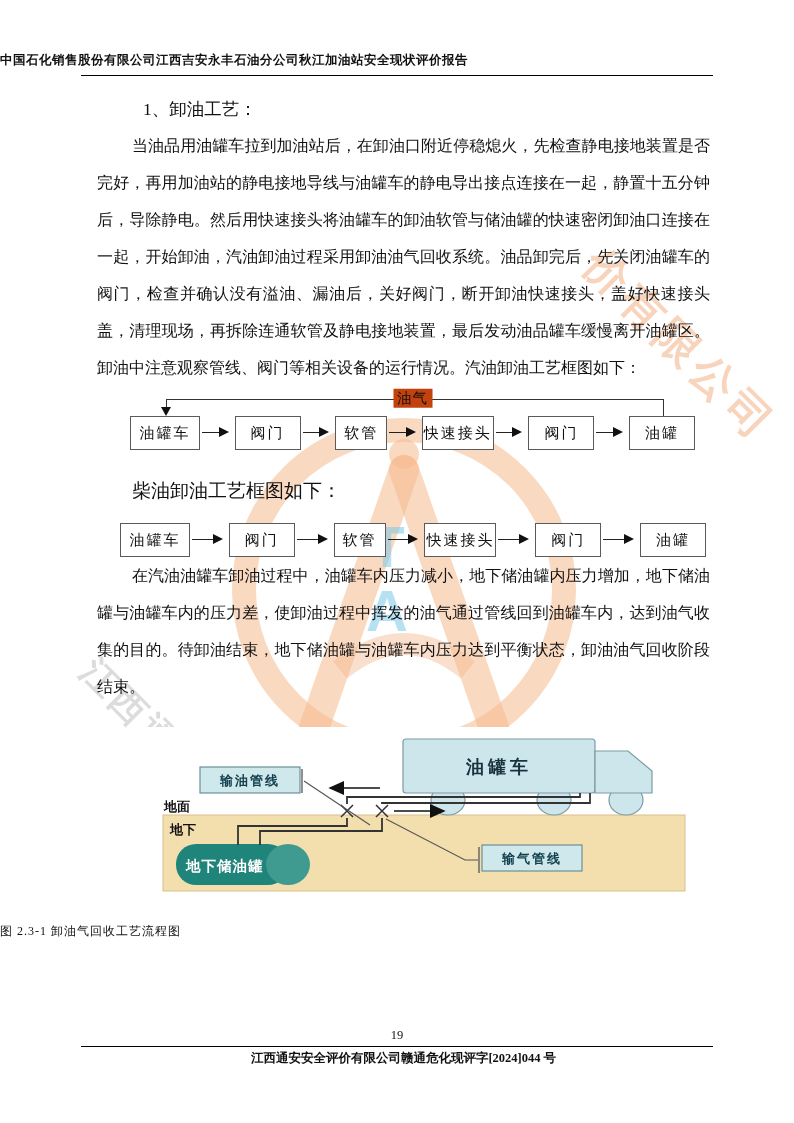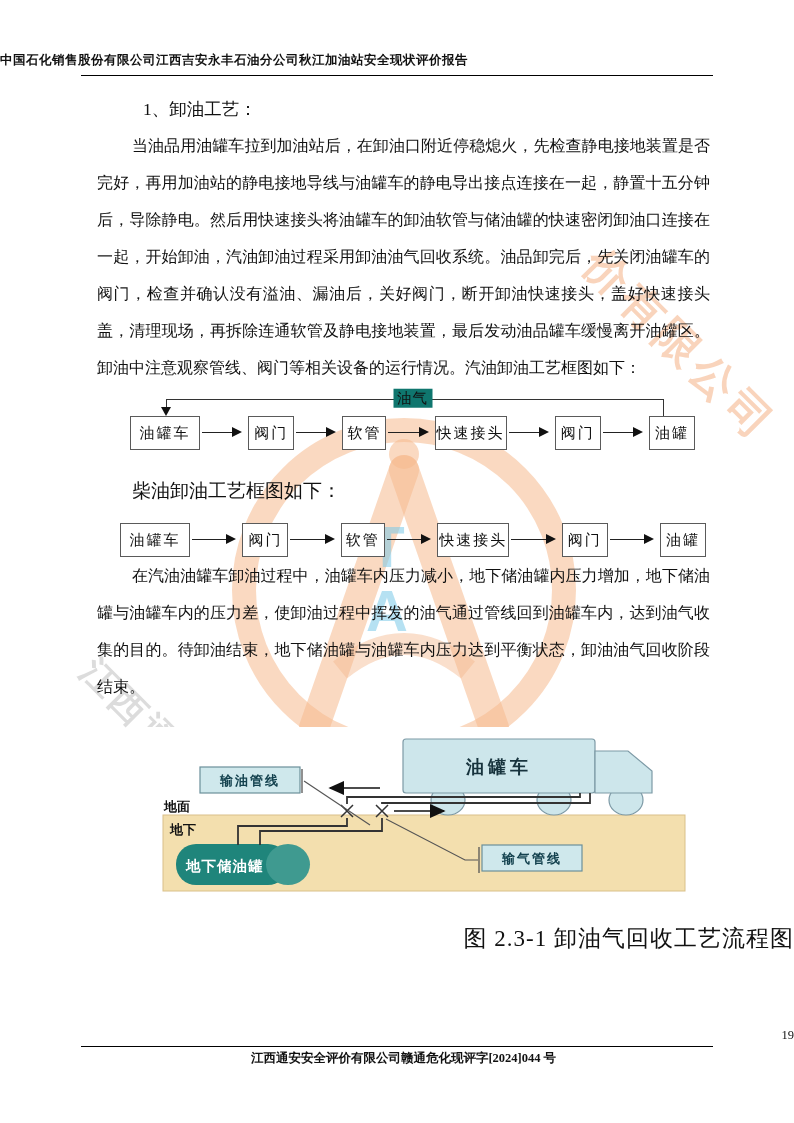--- a/index.html
+++ b/index.html
@@ -27,41 +27,41 @@
   .sec-heading{margin:15px 84px 0 97px;text-indent:46px;font-size:17.5px;line-height:36px;}
   .body-par{margin:0 84px 0 97px;font-size:16px;line-height:37px;text-align:justify;text-indent:35px;}
   .lead-line{margin:22px 84px 0 97px;font-size:19px;line-height:37px;text-indent:35px;}
 
   
   .flow-wrap{position:relative;margin:30px 99px 0 130px;}
   .flow-wrap.diesel{margin:14px 88px 0 120px;}
   .flow{display:flex;align-items:center;}
   .fbox{border:1px solid #5a5a5a;background:#fff;height:34px;box-sizing:border-box;
         display:flex;align-items:center;justify-content:center;font-size:15px;letter-spacing:2px;flex:0 0 auto;}
-  .w1{width:70px}.w2{width:46px}.w3{width:44px}.w4{width:72px}
+  .w1{width:70px}.w2{width:66px}.w3{width:52px}.w4{width:72px}
   .conn{flex:1 1 auto;min-width:22px;position:relative;height:34px;}
   .conn::before{content:"";position:absolute;left:2px;right:10px;top:16px;border-top:1.6px solid #222;}
   .conn::after{content:"";position:absolute;right:1px;top:11px;width:0;height:0;
                border:5.5px solid transparent;border-left:10px solid #111;}
   .vapor-h{position:absolute;top:-17px;left:36px;right:31px;border-top:1.3px solid #333;}
   .vapor-vl{position:absolute;top:-17px;left:36px;height:9px;border-left:1.3px solid #333;}
   .vapor-arrow{position:absolute;top:-9px;left:31px;width:0;height:0;
                border:5.5px solid transparent;border-top:9px solid #111;}
   .vapor-vr{position:absolute;top:-17px;right:31px;height:17px;border-right:1.3px solid #333;}
   .vapor-label{position:absolute;top:-17px;left:50%;transform:translate(-50%,-54%);
-               background:#0f766e;padding:0 4px;font-size:14.5px;letter-spacing:1px;}
+               background:#c2410c;padding:0 4px;font-size:14.5px;letter-spacing:1px;}
 
   
   .illus{position:relative;margin:22px 0 0 130px;width:560px;height:180px;background:#fff;}
   .illus svg{position:absolute;inset:0;}
 
-  .fig-caption{margin-top:16px;text-align:right;font-size:23px;letter-spacing:1px;margin-left:16px;}
+  .fig-caption{margin-top:16px;text-align:left;font-size:12px;letter-spacing:1px;}
 
   
-  .page-num{position:absolute;left:0;right:0;top:1028px;text-align:right;font-size:12.5px;z-index:1;}
+  .page-num{position:absolute;left:0;right:0;top:1028px;text-align:center;font-size:12.5px;z-index:1;}
   .footer-rule{position:absolute;left:81px;right:81px;top:1046px;border-top:1.5px solid #000;z-index:1;}
   .footer-row{position:absolute;left:97px;right:84px;top:1050px;display:flex;
               justify-content:center;font-size:12.5px;font-weight:bold;z-index:1;}
 </style>
 </head>
 <body>
 
 <div class="page">
 
   <div class="wm">

